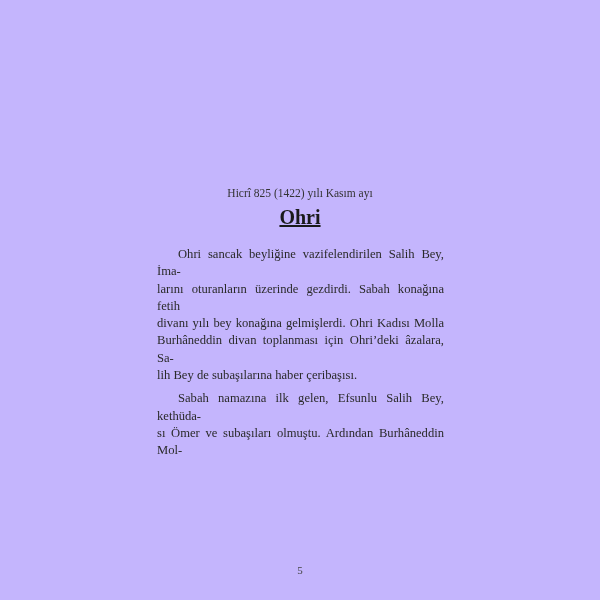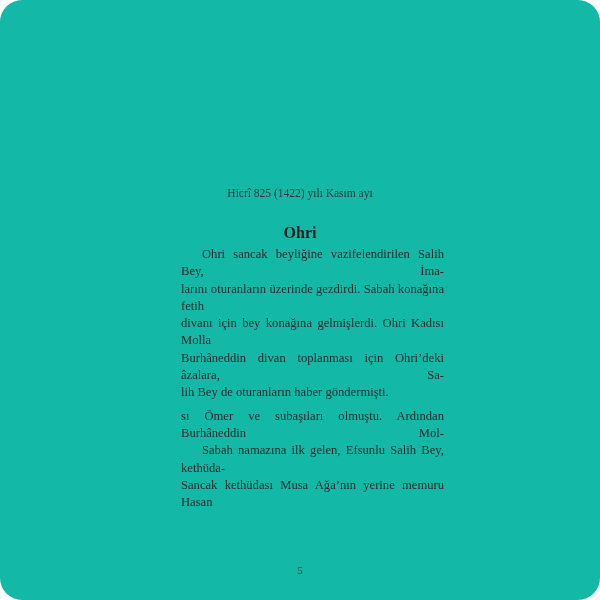--- a/index.html
+++ b/index.html
@@ -12,43 +12,43 @@
       height: 600px;
       position: relative;
       overflow: hidden;
       font-family: "Liberation Serif", "DejaVu Serif", serif;
       color: #2a2a2a;
     }
     .page {
       position: absolute;
       left: 0; top: 0;
       width: 600px; height: 600px;
-      background: #14b8a6;
-      border-radius: 22px;
+      background: #c4b5fd;
     }
     .subtitle {
       position: absolute;
       top: 186px;
       left: 0;
       width: 600px;
       text-align: center;
       font-size: 11.5px;
       line-height: 14px;
       color: #333;
     }
     .title {
       position: absolute;
-      top: 224px;
+      top: 208px;
       left: 0;
       width: 600px;
       text-align: center;
-      font-size: 16px;
+      font-size: 20px;
       font-weight: bold;
       line-height: 18px;
       color: #1a1a1a;
+      text-decoration: underline;
     }
     .body-text {
       position: absolute;
       top: 246px;
       left: 157px;
       width: 287px;
       font-size: 12.6px;
       line-height: 17.3px;
       color: #2a2a2a;
     }
@@ -56,21 +56,20 @@
       margin: 0 0 6px 0;
       text-indent: 21px;
       text-align: justify;
       text-align-last: auto;
       hyphens: manual;
     }
     .body-text p .ln {
       display: block;
       text-align: justify;
       text-align-last: justify;
-      margin-left: 24px;
     }
     .body-text p .ln.last {
       text-align-last: left;
     }
     .body-text p .ln.first {
       text-indent: 21px;
     }
     .body-text p { text-indent: 0; }
     .page-number {
       position: absolute;
@@ -86,26 +85,25 @@
 <body>
 
 <div class="page">
   <div class="subtitle">Hicrî 825 (1422) yılı Kasım ayı</div>
   <div class="title">Ohri</div>
 
   <div class="body-text">
     <p>
       <span class="ln first">Ohri sancak beyliğine vazifelendirilen Salih Bey, İma-</span>
       <span class="ln">larını oturanların üzerinde gezdirdi. Sabah konağına fetih</span>
-      <span class="ln">divanı için bey konağına gelmişlerdi. Ohri Kadısı Molla</span>
+      <span class="ln">divanı yılı bey konağına gelmişlerdi. Ohri Kadısı Molla</span>
       <span class="ln">Burhâneddin divan toplanması için Ohri’deki âzalara, Sa-</span>
-      <span class="ln last">lih Bey de oturanların haber göndermişti.</span>
+      <span class="ln last">lih Bey de subaşılarına haber çeribaşısı.</span>
     </p>
     <p>
+      <span class="ln first">Sabah namazına ilk gelen, Efsunlu Salih Bey, kethüda-</span>
       <span class="ln">sı Ömer ve subaşıları olmuştu. Ardından Burhâneddin Mol-</span>
-      <span class="ln first">Sabah namazına ilk gelen, Efsunlu Salih Bey, kethüda-</span>
-      <span class="ln">Sancak kethüdası Musa Ağa’nın yerine memuru Hasan</span>
     </p>
 
   </div>
 
   <div class="page-number">5</div>
 </div>
 
 </body></html>

